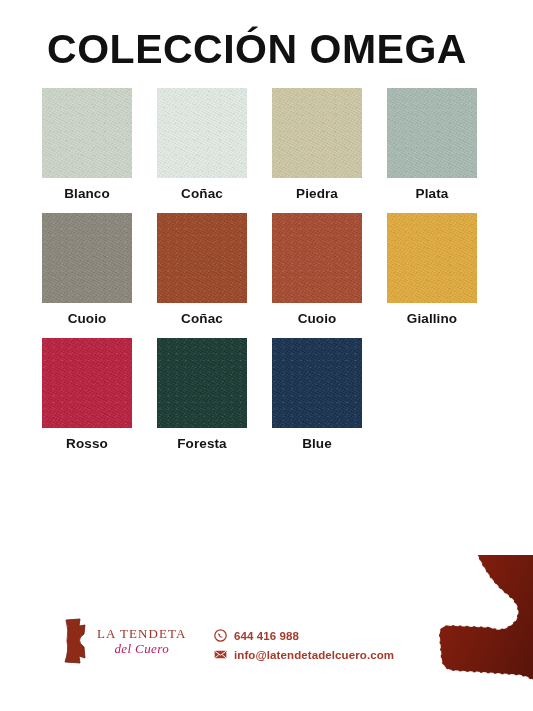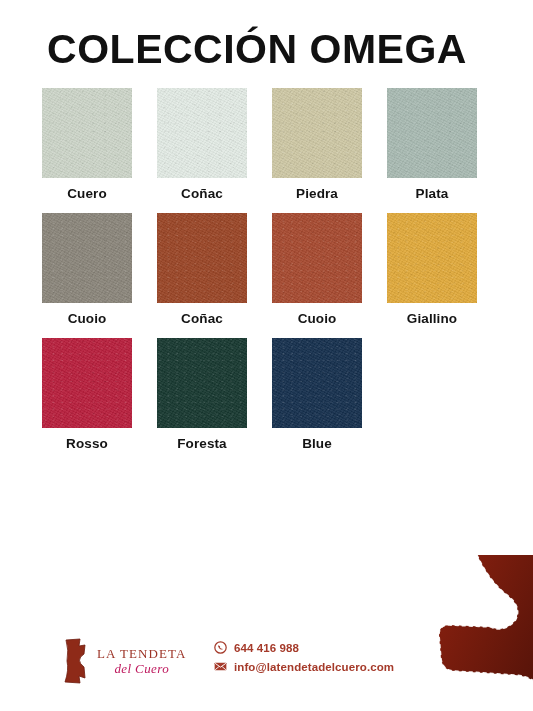--- a/index.html
+++ b/index.html
@@ -85,23 +85,23 @@
     font-weight: bold;
     color: #141414;
     letter-spacing: 0.1px;
     white-space: nowrap;
   }
 
   
   .footer {
     position: absolute;
     left: 60px;
-    top: 638px;
-    display: flex;
-    align-items: flex-start;
+    top: 618px;
+    display: flex;
+    align-items: flex-end;
   }
   .brand {
     display: flex;
     align-items: center;
     width: 130px;
   }
   .brand-hide-icon {
     width: 30px;
     height: 46px;
     flex: none;
@@ -161,21 +161,21 @@
 </head>
 <body style="background: rgb(255, 255, 255);">
 
 <div class="page-title">COLECCIÓN OMEGA</div>
 
 <div class="swatch-grid">
 
   <div class="swatch-row">
     <div class="swatch-cell">
       <div class="swatch-chip" style="background-color: rgb(204, 213, 200);"></div>
-      <div class="swatch-label">Cuero</div>
+      <div class="swatch-label">Blanco</div>
     </div>
     <div class="swatch-cell">
       <div class="swatch-chip" style="background-color: rgb(226, 234, 228);"></div>
       <div class="swatch-label">Coñac</div>
     </div>
     <div class="swatch-cell">
       <div class="swatch-chip" style="background-color: rgb(205, 199, 164);"></div>
       <div class="swatch-label">Piedra</div>
     </div>
     <div class="swatch-cell">

